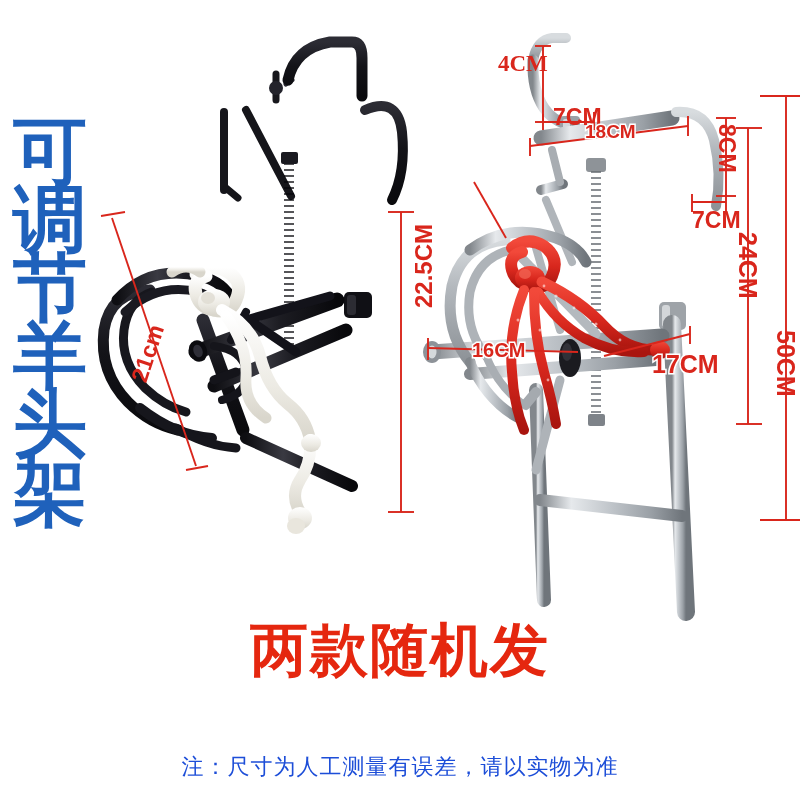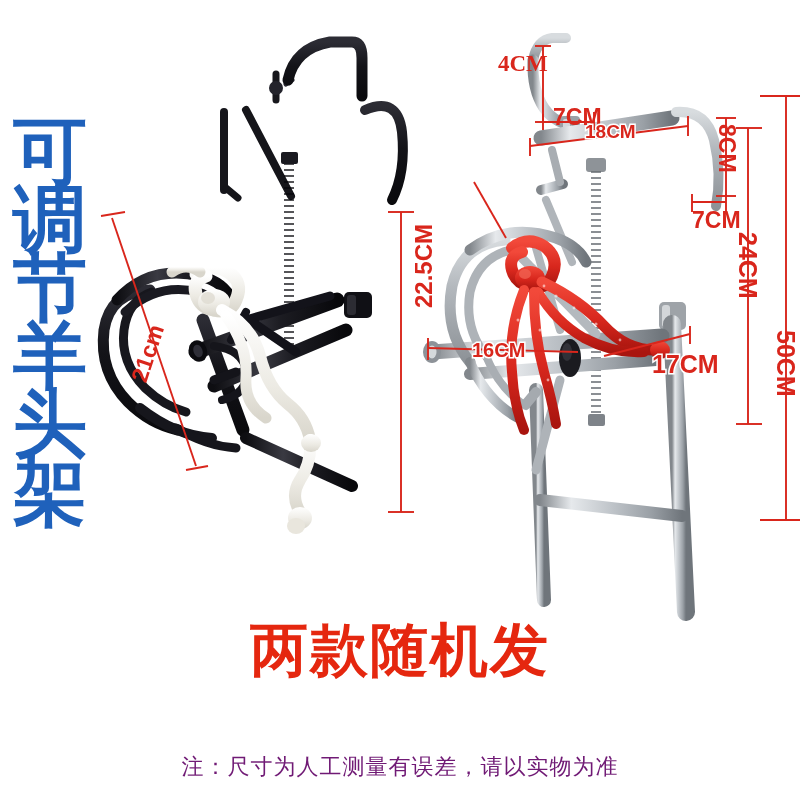--- a/index.html
+++ b/index.html
@@ -29,21 +29,21 @@
 
   
   .banner{
     position:absolute;left:0;top:612px;width:800px;text-align:center;
     color:#e5270f;font-weight:800;font-size:58px;letter-spacing:2px;
     font-family:"Liberation Sans","DejaVu Sans",sans-serif;
   }
   
   .note{
     position:absolute;left:0;top:752px;width:800px;text-align:center;
-    color:#701a75;font-size:22px;letter-spacing:1px;
+    color:#1d4ed8;font-size:22px;letter-spacing:1px;
     font-family:"Liberation Sans","DejaVu Sans",sans-serif;
   }
 </style>
 </head>
 <body>
 
 <div id="stage">
 
   <svg id="art" viewBox="0 0 800 800">
     <defs>

